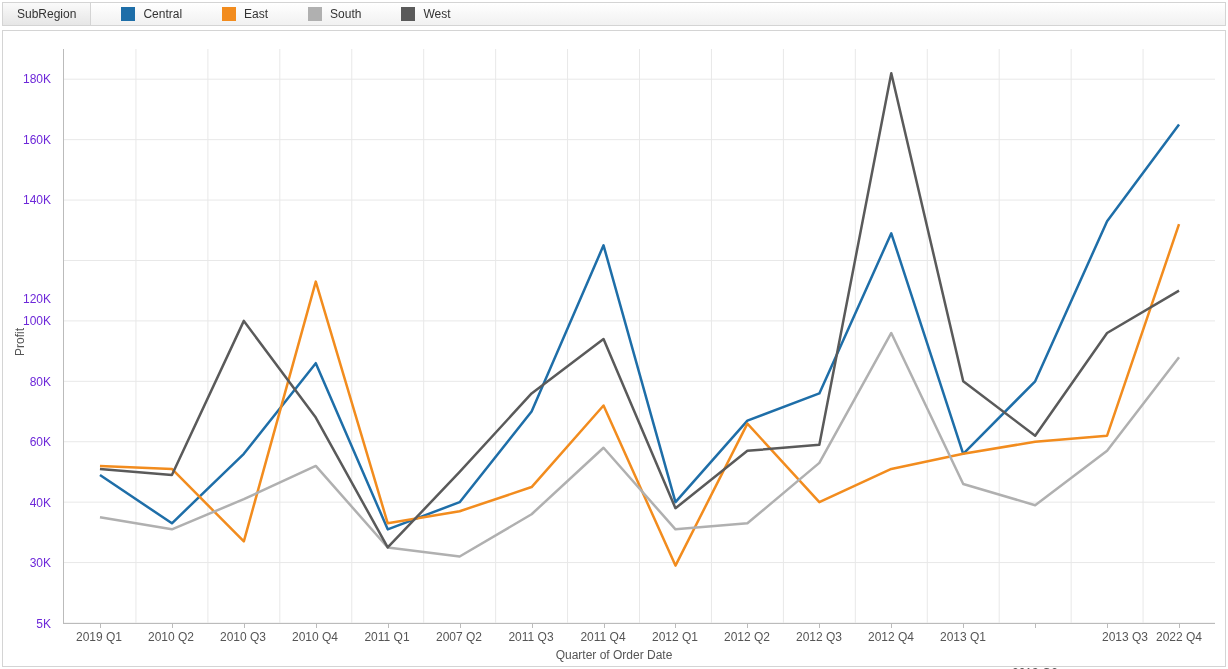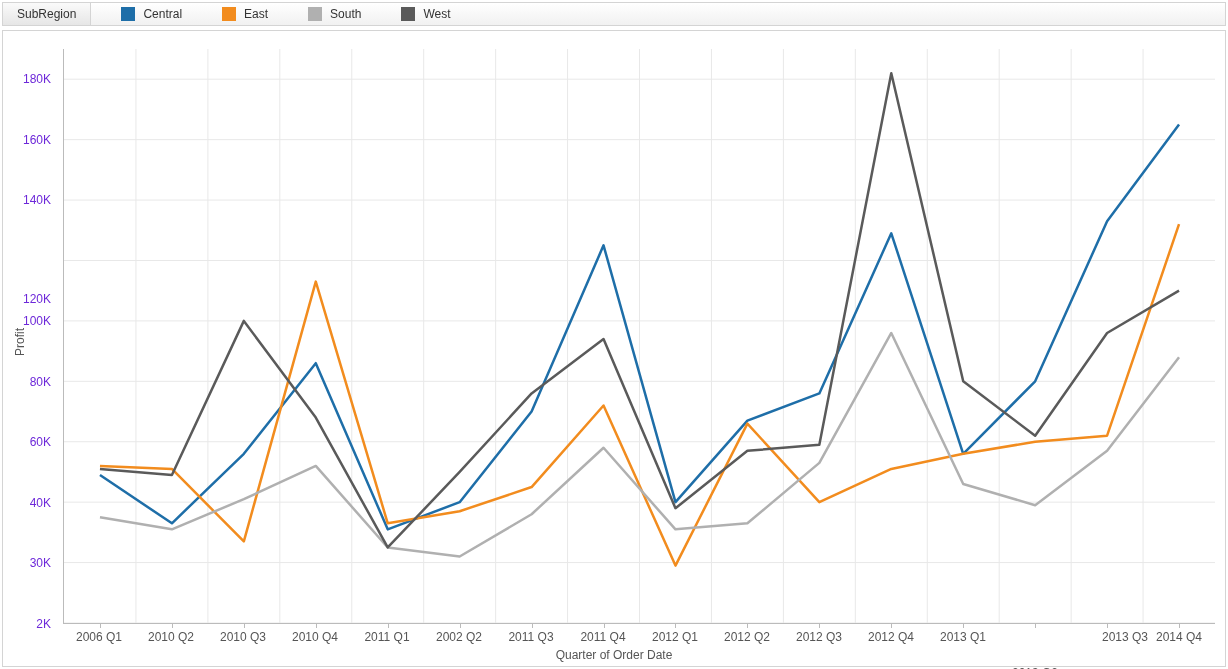--- a/index.html
+++ b/index.html
@@ -74,48 +74,48 @@
         <span>West</span>
       </div>
     </div>
   </div>
 
   <div class="chart-outer">
     <div class="y-axis-title">Profit</div>
     <div class="x-axis-title">Quarter of Order Date</div>
 
     <div class="y-labels" id="y-labels">
-        <div class="y-label" style="top: 100%;">2K</div>
+        <div class="y-label" style="top: 100%;">5K</div>
         <div class="y-label" style="top: 89.4737%;">30K</div>
         <div class="y-label" style="top: 78.9474%;">40K</div>
         <div class="y-label" style="top: 68.4211%;">60K</div>
         <div class="y-label" style="top: 57.8947%;">80K</div>
         <div class="y-label" style="top: 47.3684%;">100K</div>
         <div class="y-label" style="top: 36.8421%; margin-top: 38px;">120K</div>
         <div class="y-label" style="top: 26.3158%;">140K</div>
         <div class="y-label" style="top: 15.7895%;">160K</div>
         <div class="y-label" style="top: 5.26316%;">180K</div>
       </div>
     <div class="x-labels" id="x-labels">
-        <div class="x-label" style="left: 3.125%;">2006 Q1</div>
+        <div class="x-label" style="left: 3.125%;">2019 Q1</div>
         <div class="x-label" style="left: 9.375%;">2010 Q2</div>
         <div class="x-label" style="left: 15.625%; text-align: right;">2010 Q3</div>
         <div class="x-label" style="left: 21.875%;">2010 Q4</div>
         <div class="x-label" style="left: 28.125%;">2011 Q1</div>
-        <div class="x-label" style="left: 34.375%;">2002 Q2</div>
+        <div class="x-label" style="left: 34.375%;">2007 Q2</div>
         <div class="x-label" style="left: 40.625%;">2011 Q3</div>
         <div class="x-label" style="left: 46.875%;">2011 Q4</div>
         <div class="x-label" style="left: 53.125%;">2012 Q1</div>
         <div class="x-label" style="left: 59.375%;">2012 Q2</div>
         <div class="x-label" style="left: 65.625%;">2012 Q3</div>
         <div class="x-label" style="left: 71.875%;">2012 Q4</div>
         <div class="x-label" style="left: 78.125%;">2013 Q1</div>
         <div class="x-label" style="left: 84.375%; margin-top: 36px;">2013 Q2</div>
         <div class="x-label" style="left: 90.625%; margin-left: 18px;">2013 Q3</div>
-        <div class="x-label" style="left: 96.875%;">2014 Q4</div>
+        <div class="x-label" style="left: 96.875%;">2022 Q4</div>
       </div>
 
     <div class="plot" id="plot">
       <svg id="grid" viewBox="0 0 1151 574" preserveAspectRatio="none">
           <line x1="0" x2="1151" y1="574" y2="574" stroke="#e8e8e8" stroke-width="1"></line>
           <line x1="0" x2="1151" y1="513.578947368421" y2="513.578947368421" stroke="#e8e8e8" stroke-width="1"></line>
           <line x1="0" x2="1151" y1="453.1578947368421" y2="453.1578947368421" stroke="#e8e8e8" stroke-width="1"></line>
           <line x1="0" x2="1151" y1="392.7368421052632" y2="392.7368421052632" stroke="#e8e8e8" stroke-width="1"></line>
           <line x1="0" x2="1151" y1="332.3157894736842" y2="332.3157894736842" stroke="#e8e8e8" stroke-width="1"></line>
           <line x1="0" x2="1151" y1="271.89473684210526" y2="271.89473684210526" stroke="#e8e8e8" stroke-width="1"></line>

